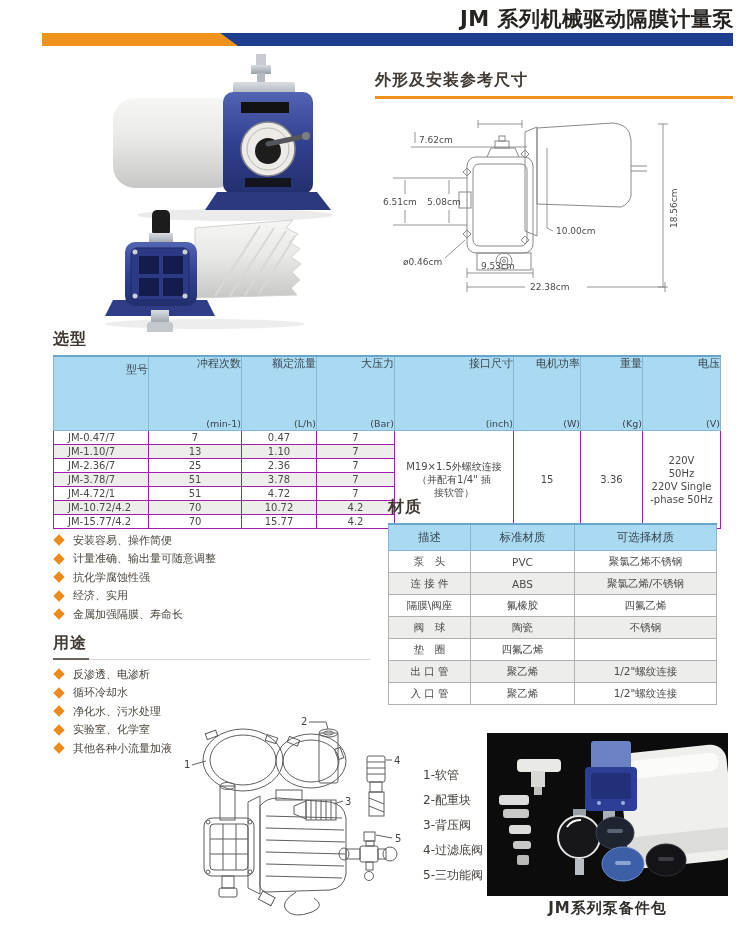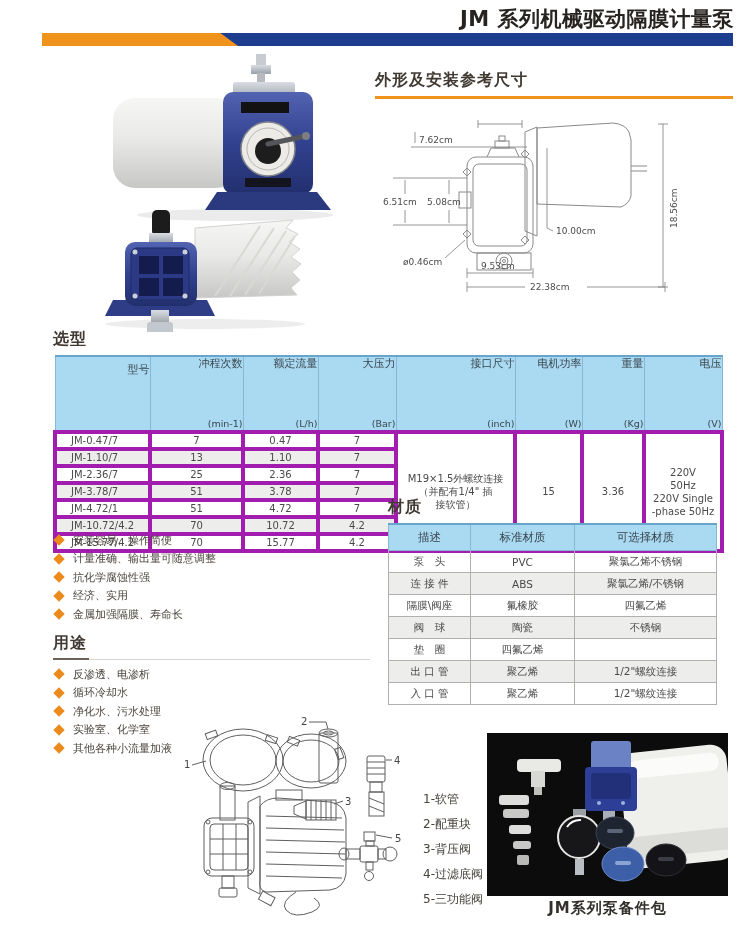--- a/index.html
+++ b/index.html
@@ -27,36 +27,36 @@
   .diamond{width:8px;height:8px;background:#ec8b1c;transform:rotate(45deg);
            margin:0 10px 0 2px;flex:none;}
 
   
   .sel-table{position:absolute;left:53px;top:355px;border-collapse:collapse;table-layout:fixed;
              width:667px;text-align:center;color:#4a4a4a;}
   .sel-table th{background:#a9daf2;height:37px;font-weight:normal;color:#3b464f;
                 border:1px solid #86b7d4;border-top:2px solid #67a5cd;padding:0;text-align:right;}
   .sel-table th .ct{display:block;font-size:11px;line-height:13px;}
   .sel-table th .cu{display:block;font-size:9.5px;line-height:12px;margin-top:48px;}
-  .sel-table td{border:4px solid #a21caf;height:13px;line-height:13px;font-size:10px;padding:0;}
+  .sel-table td{border:1px solid #a21caf;height:13px;line-height:13px;font-size:10px;padding:0;}
   .sel-table tbody tr:nth-child(even) td{background:#ededeb;}
   .sel-table td.model{text-align:left;padding-left:14px;}
   .sel-table td.mg{background:#fff !important;font-size:10px;}
   .sel-table td.mg div{line-height:13px;}
 
   
   .mat-table{position:absolute;left:388px;top:523px;border-collapse:collapse;table-layout:fixed;
              width:328px;text-align:center;color:#4a4a4a;}
   .mat-table th{background:#a9daf2;height:25px;font-weight:normal;font-size:11.5px;color:#3b464f;
                 border:1px solid #86b7d4;border-top:2px solid #67a5cd;padding:0;}
   .mat-table td{height:21px;font-size:10.5px;border:1px solid #b0b0ae;padding:0;}
   .mat-table tbody tr:nth-child(even) td{background:#ededeb;}
 
   
-  .legend{position:absolute;left:423px;top:763px;font-size:12px;color:#46423c;margin-top:24px;}
+  .legend{position:absolute;left:423px;top:763px;font-size:12px;color:#46423c;}
   .legend .item{height:25px;line-height:25px;white-space:nowrap;}
   .photo{position:absolute;left:487px;top:733px;width:241px;height:163px;background:#0c0c0c;}
   .caption{position:absolute;left:487px;top:899px;width:241px;text-align:center;
            font-size:15px;font-weight:bold;color:#33302b;letter-spacing:1px;}
 
   svg text{font-family:"DejaVu Sans",sans-serif;}
   .dimsvg{position:absolute;left:375px;top:110px;}
   .photosvg{position:absolute;left:55px;top:52px;}
   .expsvg{position:absolute;left:148px;top:698px;}
 </style>

